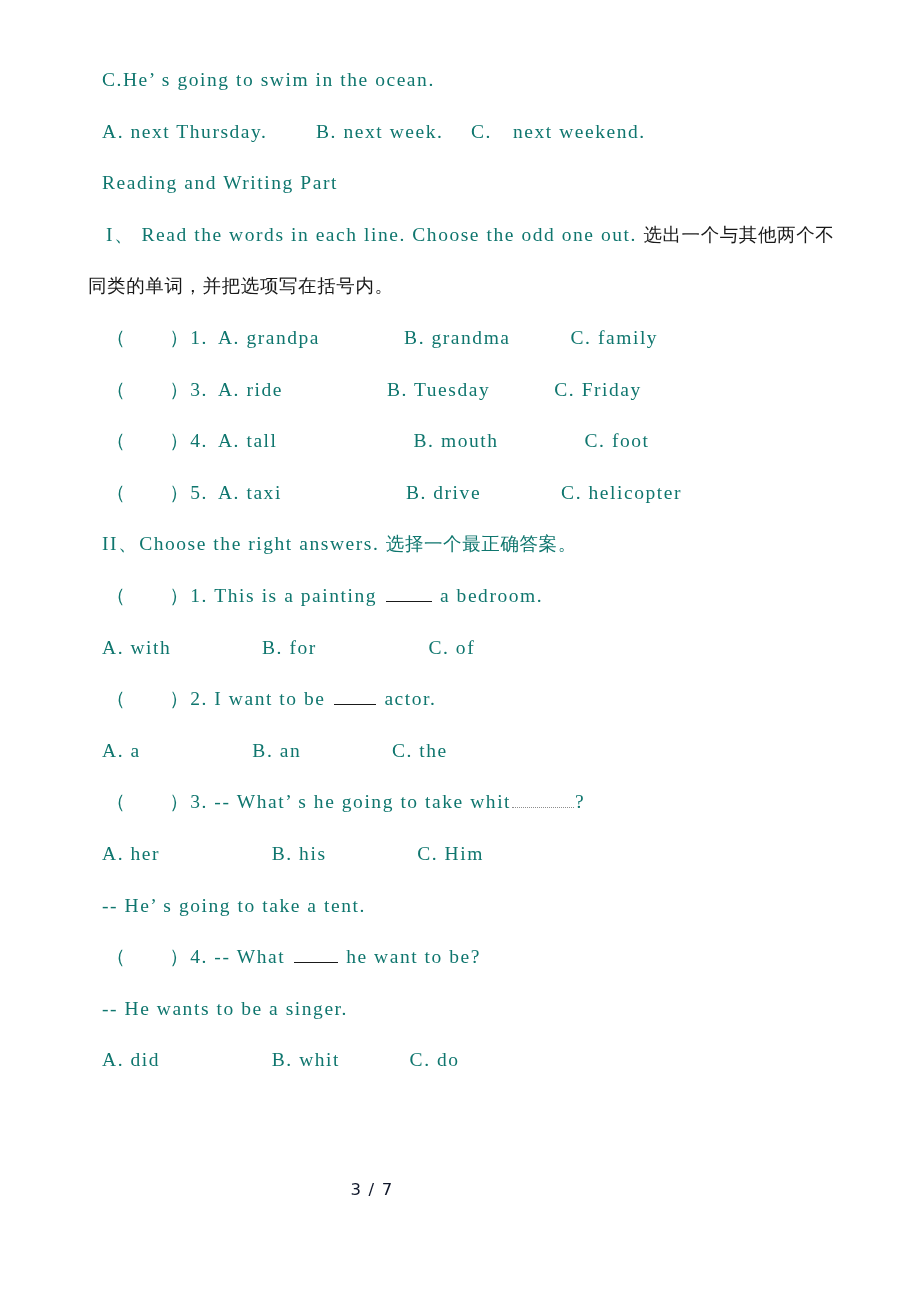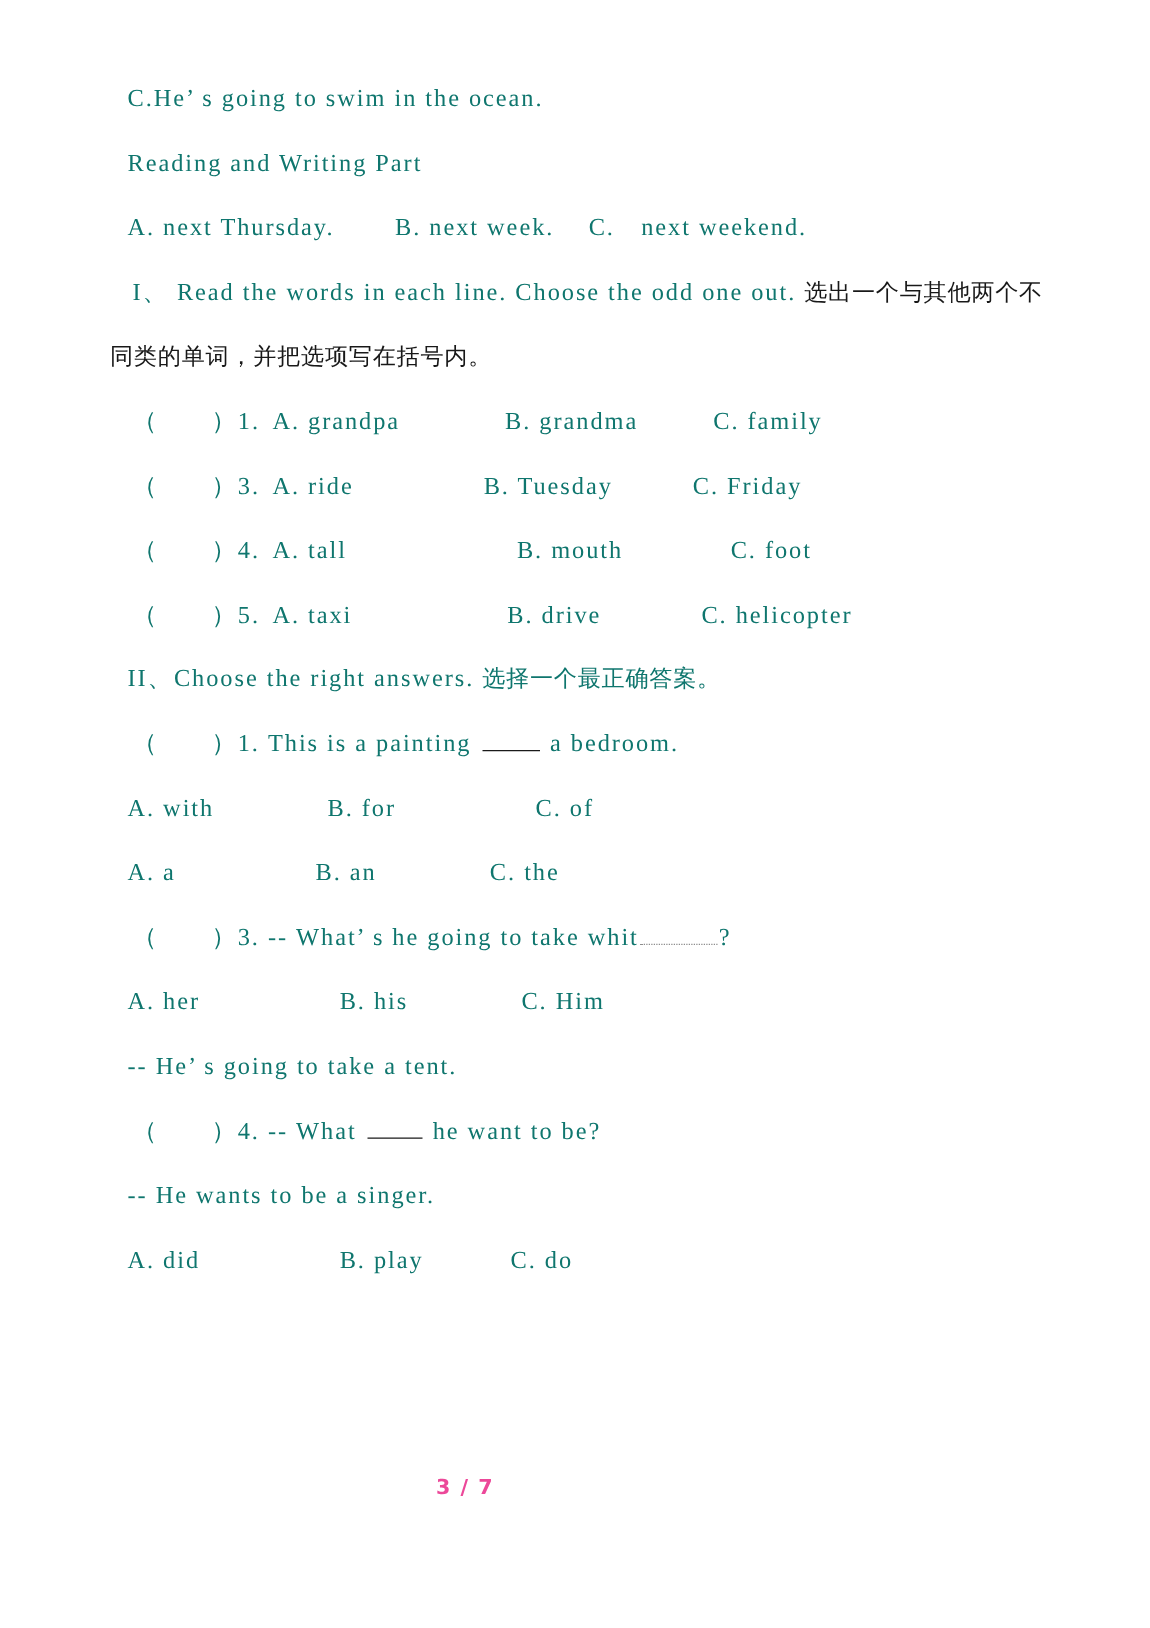--- a/index.html
+++ b/index.html
@@ -80,64 +80,65 @@
   }
 
   .footer {
     position: absolute;
     left: 0;
     top: 1180px;
     width: 744px;
     text-align: center;
     font-family: "DejaVu Sans", "Liberation Sans", sans-serif;
     font-size: 16.5px;
-    font-weight: bold;
+    font-weight: normal;
     letter-spacing: 1.2px;
-    color: #ec4899;
+    color: #0f172a;
   }
 </style>
 </head>
 <body>
 
 <div class="page">
 
   <div class="body-text">
 
     <div class="ln ind-0">C.He’ s going to swim in the ocean.</div>
 
 
+    <div class="ln ind-0">A. next Thursday.　　 B. next week.　 C.　next weekend.</div>
+
     <div class="ln ind-0">Reading and Writing Part</div>
-
-    <div class="ln ind-0">A. next Thursday.　　 B. next week.　 C.　next weekend.</div>
 
     <div class="wrap-p">
       <span class="ln" style="padding-left:18px;display:inline;">I、 Read the words in each line. Choose the odd one out. </span><span class="cjk">选出一个与其他两个不同类</span><span class="cjk">的单词，并把选项写在括号内。</span>
     </div>
 
     <div class="ln ind-1"><span>（　　）</span><span>1.</span><span style="display:inline-block;width:10px"></span><span>A. grandpa</span><span style="display:inline-block;width:84px"></span><span>B. grandma</span><span style="display:inline-block;width:60px"></span><span>C. family</span></div>
 
 
     <div class="ln ind-1"><span>（　　）</span><span>3.</span><span style="display:inline-block;width:10px"></span><span>A. ride</span><span style="display:inline-block;width:104px"></span><span>B. Tuesday</span><span style="display:inline-block;width:64px"></span><span>C. Friday</span></div>
 
     <div class="ln ind-1"><span>（　　）</span><span>4.</span><span style="display:inline-block;width:10px"></span><span>A. tall</span><span style="display:inline-block;width:136px"></span><span>B. mouth</span><span style="display:inline-block;width:86px"></span><span>C. foot</span></div>
 
     <div class="ln ind-1"><span>（　　）</span><span>5.</span><span style="display:inline-block;width:10px"></span><span>A. taxi</span><span style="display:inline-block;width:124px"></span><span>B. drive</span><span style="display:inline-block;width:80px"></span><span>C. helicopter</span></div>
 
     <div class="ln ind-0"><span>II、Choose the right answers. </span><span class="cjk">选择一个最正确答案。</span></div>
 
     <div class="ln ind-1"><span>（　　）1. This is a painting </span><span class="blank blank-w1"></span><span> a bedroom.</span></div>
     <div class="ln ind-0">A. with　　　　 B. for　　　　　 C. of</div>
 
+    <div class="ln ind-1"><span>（　　）2. I want to be </span><span class="blank blank-w2"></span><span> actor.</span></div>
     <div class="ln ind-0">A. a　　　　　 B. an　　　　 C. the</div>
 
     <div class="ln ind-1"><span>（　　）3. -- What’ s he going to take whit</span><span class="blank-dot"></span><span>?</span></div>
     <div class="ln ind-0">A. her　　　　　 B. his　　　　 C. Him</div>
     <div class="ln ind-0">-- He’ s going to take a tent.</div>
 
     <div class="ln ind-1"><span>（　　）4. -- What </span><span class="blank blank-w3"></span><span> he want to be?</span></div>
     <div class="ln ind-0">-- He wants to be a singer.</div>
-    <div class="ln ind-0">A. did　　　　　 B. play　　　 C. do</div>
+    <div class="ln ind-0">A. did　　　　　 B. whit　　　 C. do</div>
 
   </div>
 
   <div class="footer">3 / 7</div>
 
 </div>
 
 </body></html>

